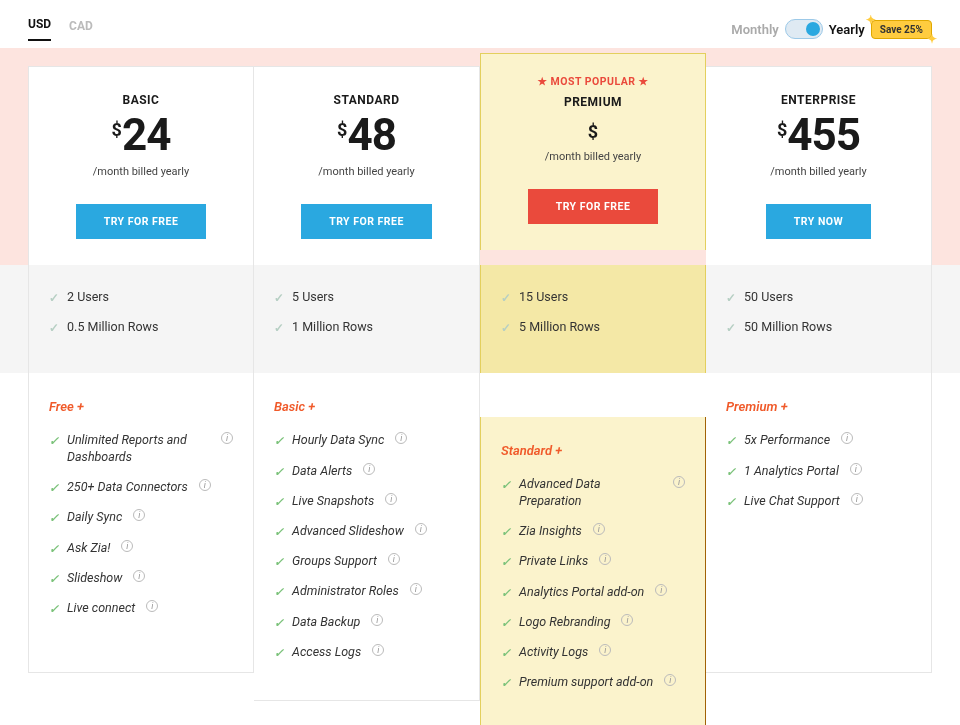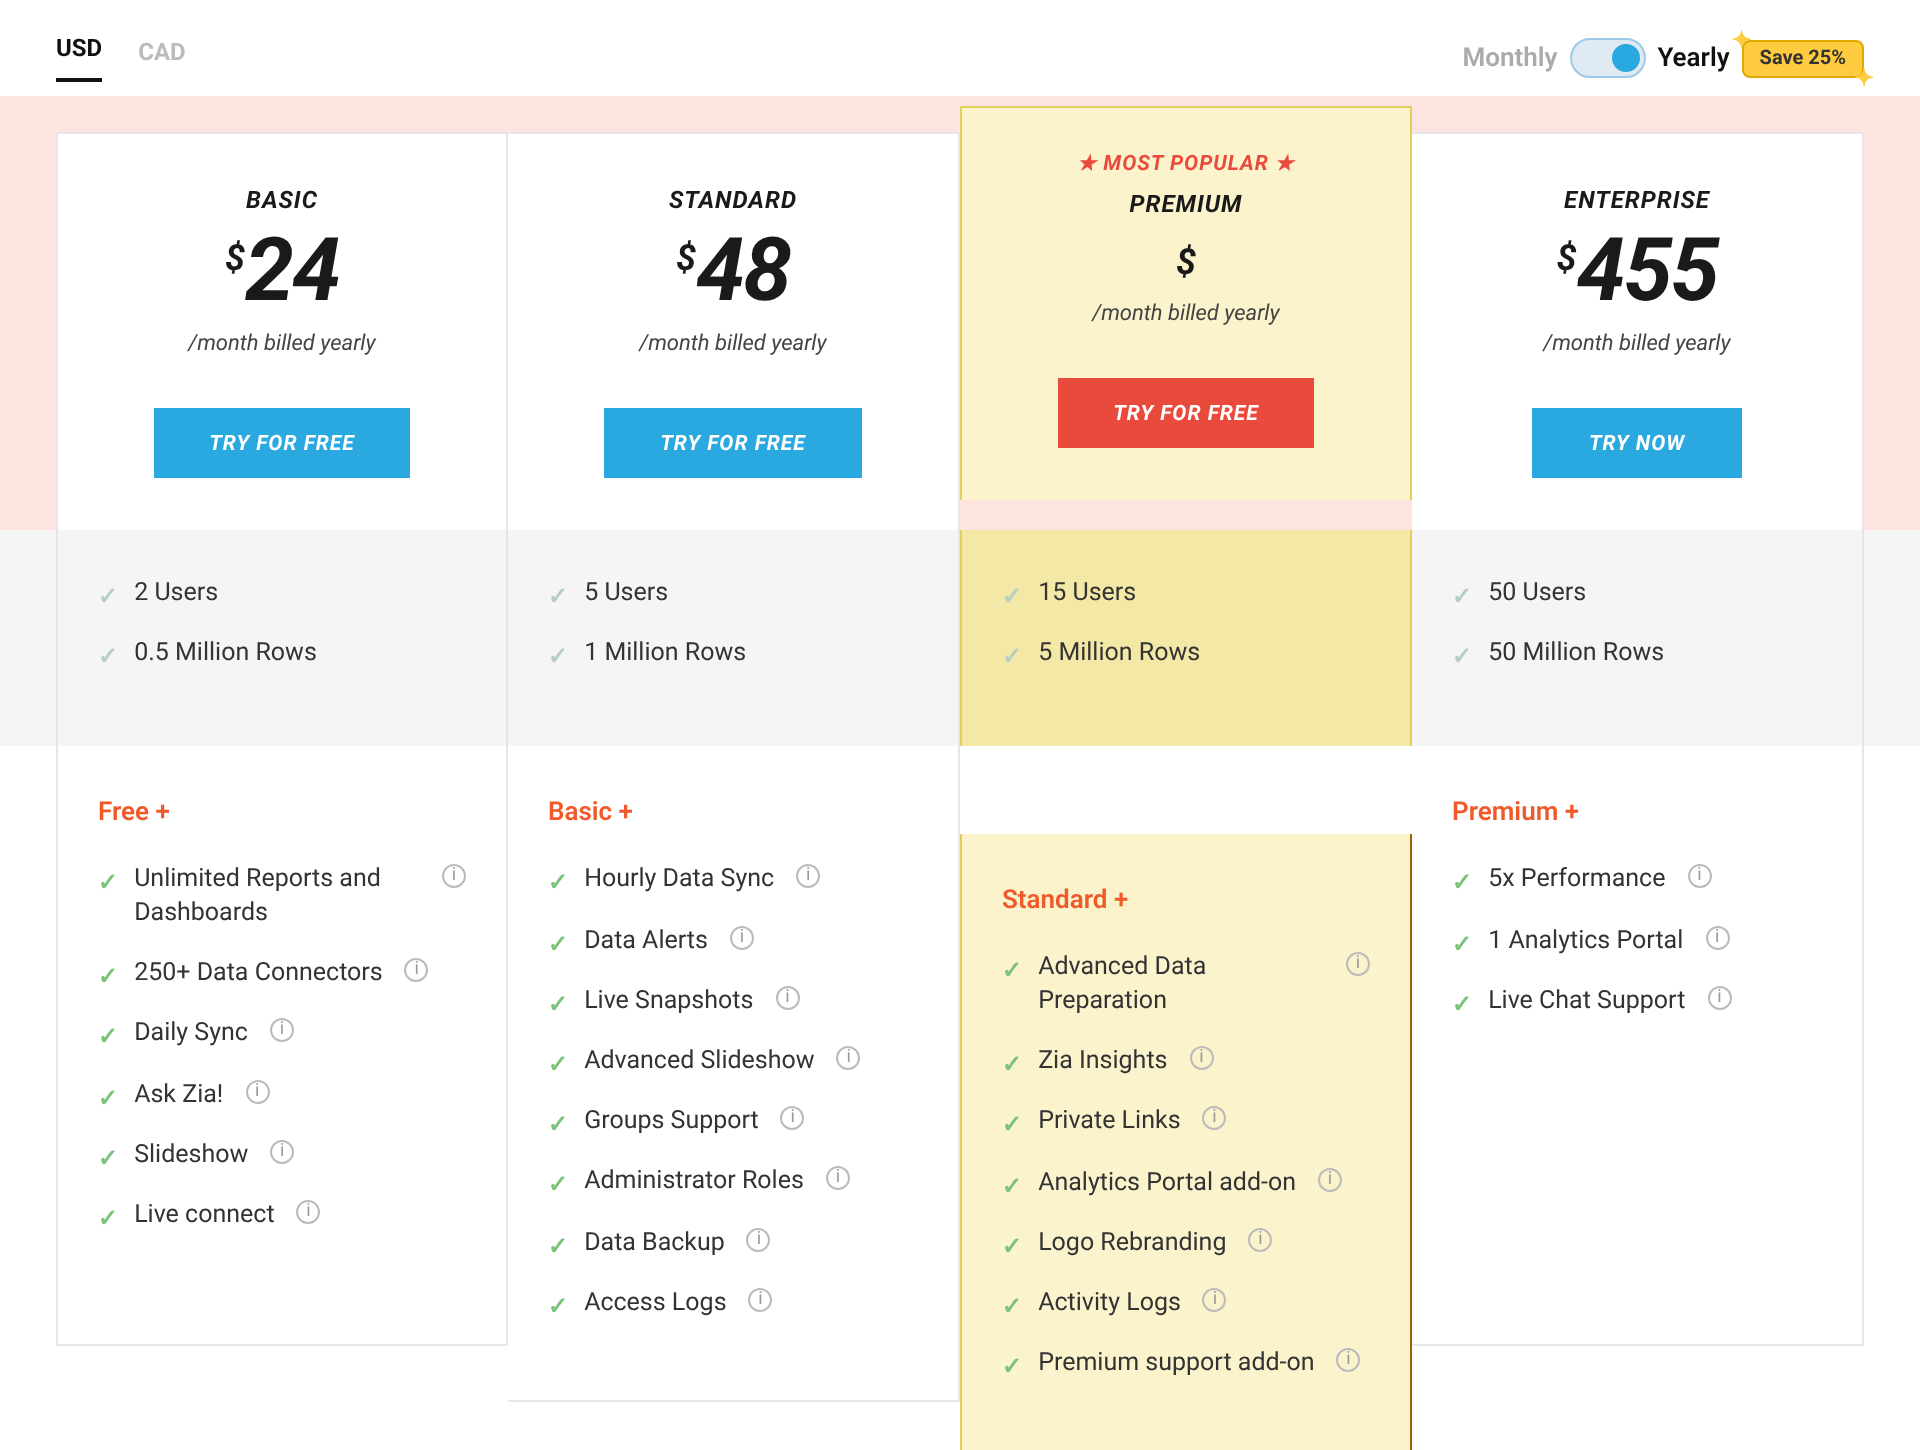--- a/index.html
+++ b/index.html
@@ -52,41 +52,40 @@
   }
   .cols{display:flex;gap:0;}
   .col{flex:1;display:flex;flex-direction:column;min-width:0;}
   .card-top{
     background:#fff;
     border:1px solid var(--border);
     border-bottom:none;
     text-align:center;
     padding:26px 16px 26px;
     position:relative;
-    font-style:italic;
   }
   .col+.col .card-top{border-left:none;}
   .plan-name{font-weight:700;letter-spacing:0.5px;font-size:12px;margin-bottom:6px;}
   .price-line{display:flex;justify-content:center;align-items:flex-start;margin-top:2px;}
   .dollar{font-weight:700;font-size:18px;margin-top:6px;}
   .amount{font-weight:700;font-size:44px;line-height:1;letter-spacing:-1px;}
   .period{font-size:11px;color:#444;margin-top:8px;}
   .cta{display:inline-block;margin-top:26px;padding:11px 28px;font-weight:700;font-size:10.5px;letter-spacing:0.5px;color:#fff;background:var(--blue);cursor:pointer;}
   .cta.red{background:var(--red);}
   .popular-tag{position:absolute;top:8px;left:0;right:0;text-align:center;color:var(--red);font-weight:700;font-size:10.5px;letter-spacing:0.5px;}
   .col.popular .card-top,.col.popular .usage,.col.popular .features{background:var(--bg-yellow);}
   .col.popular .card-top{border:1px solid #e3cf5d;border-bottom:none;padding-top:12px;margin-top:-14px;padding-top:26px;}
   .col.popular .card-top{margin-top:-14px;padding-top:22px;}
   
   .usage-band{background:var(--bg-grey);padding:0 28px;}
   .usage{border:1px solid var(--border);border-top:none;border-bottom:none;padding:24px 20px 24px;}
   .col+.col .usage{border-left:none;}
   .col.popular .usage{background:var(--bg-yellow-dark);border-left:1px solid #e3cf5d;border-right:1px solid #e3cf5d;}
   .features-band{background:#fff;padding:0 28px 20px;}
-  .features{border:1px solid var(--border);border-top:none;padding:26px 20px 26px;min-height:300px;}
+  .features{border:1px solid var(--border);border-top:none;padding:26px 20px 26px;min-height:300px;font-style:italic;}
   .col+.col .features{border-left:none;}
   .col.popular .features{border-left:1px solid #e3cf5d;border-right:1px solid #a16207;border-bottom:1px solid #e3cf5d;margin-top:44px;}
   .inherit{color:var(--orange);font-weight:600;font-size:13px;margin-bottom:18px;}
   ul.featlist{list-style:none;margin:0;padding:0;}
   ul.featlist li{display:flex;align-items:flex-start;gap:8px;font-size:12.5px;color:#333;margin-bottom:13px;line-height:1.35;}
   .check{color:var(--check-grey);font-weight:700;flex-shrink:0;margin-top:1px;font-size:12px;}
   .check.green{color:var(--check-green);}
   .info{display:inline-block;width:12px;height:12px;border:1px solid #bbb;border-radius:50%;font-size:9px;line-height:11px;text-align:center;color:#999;margin-left:3px;vertical-align:middle;flex-shrink:0;}
   
   .col.popular .card-top::before{

